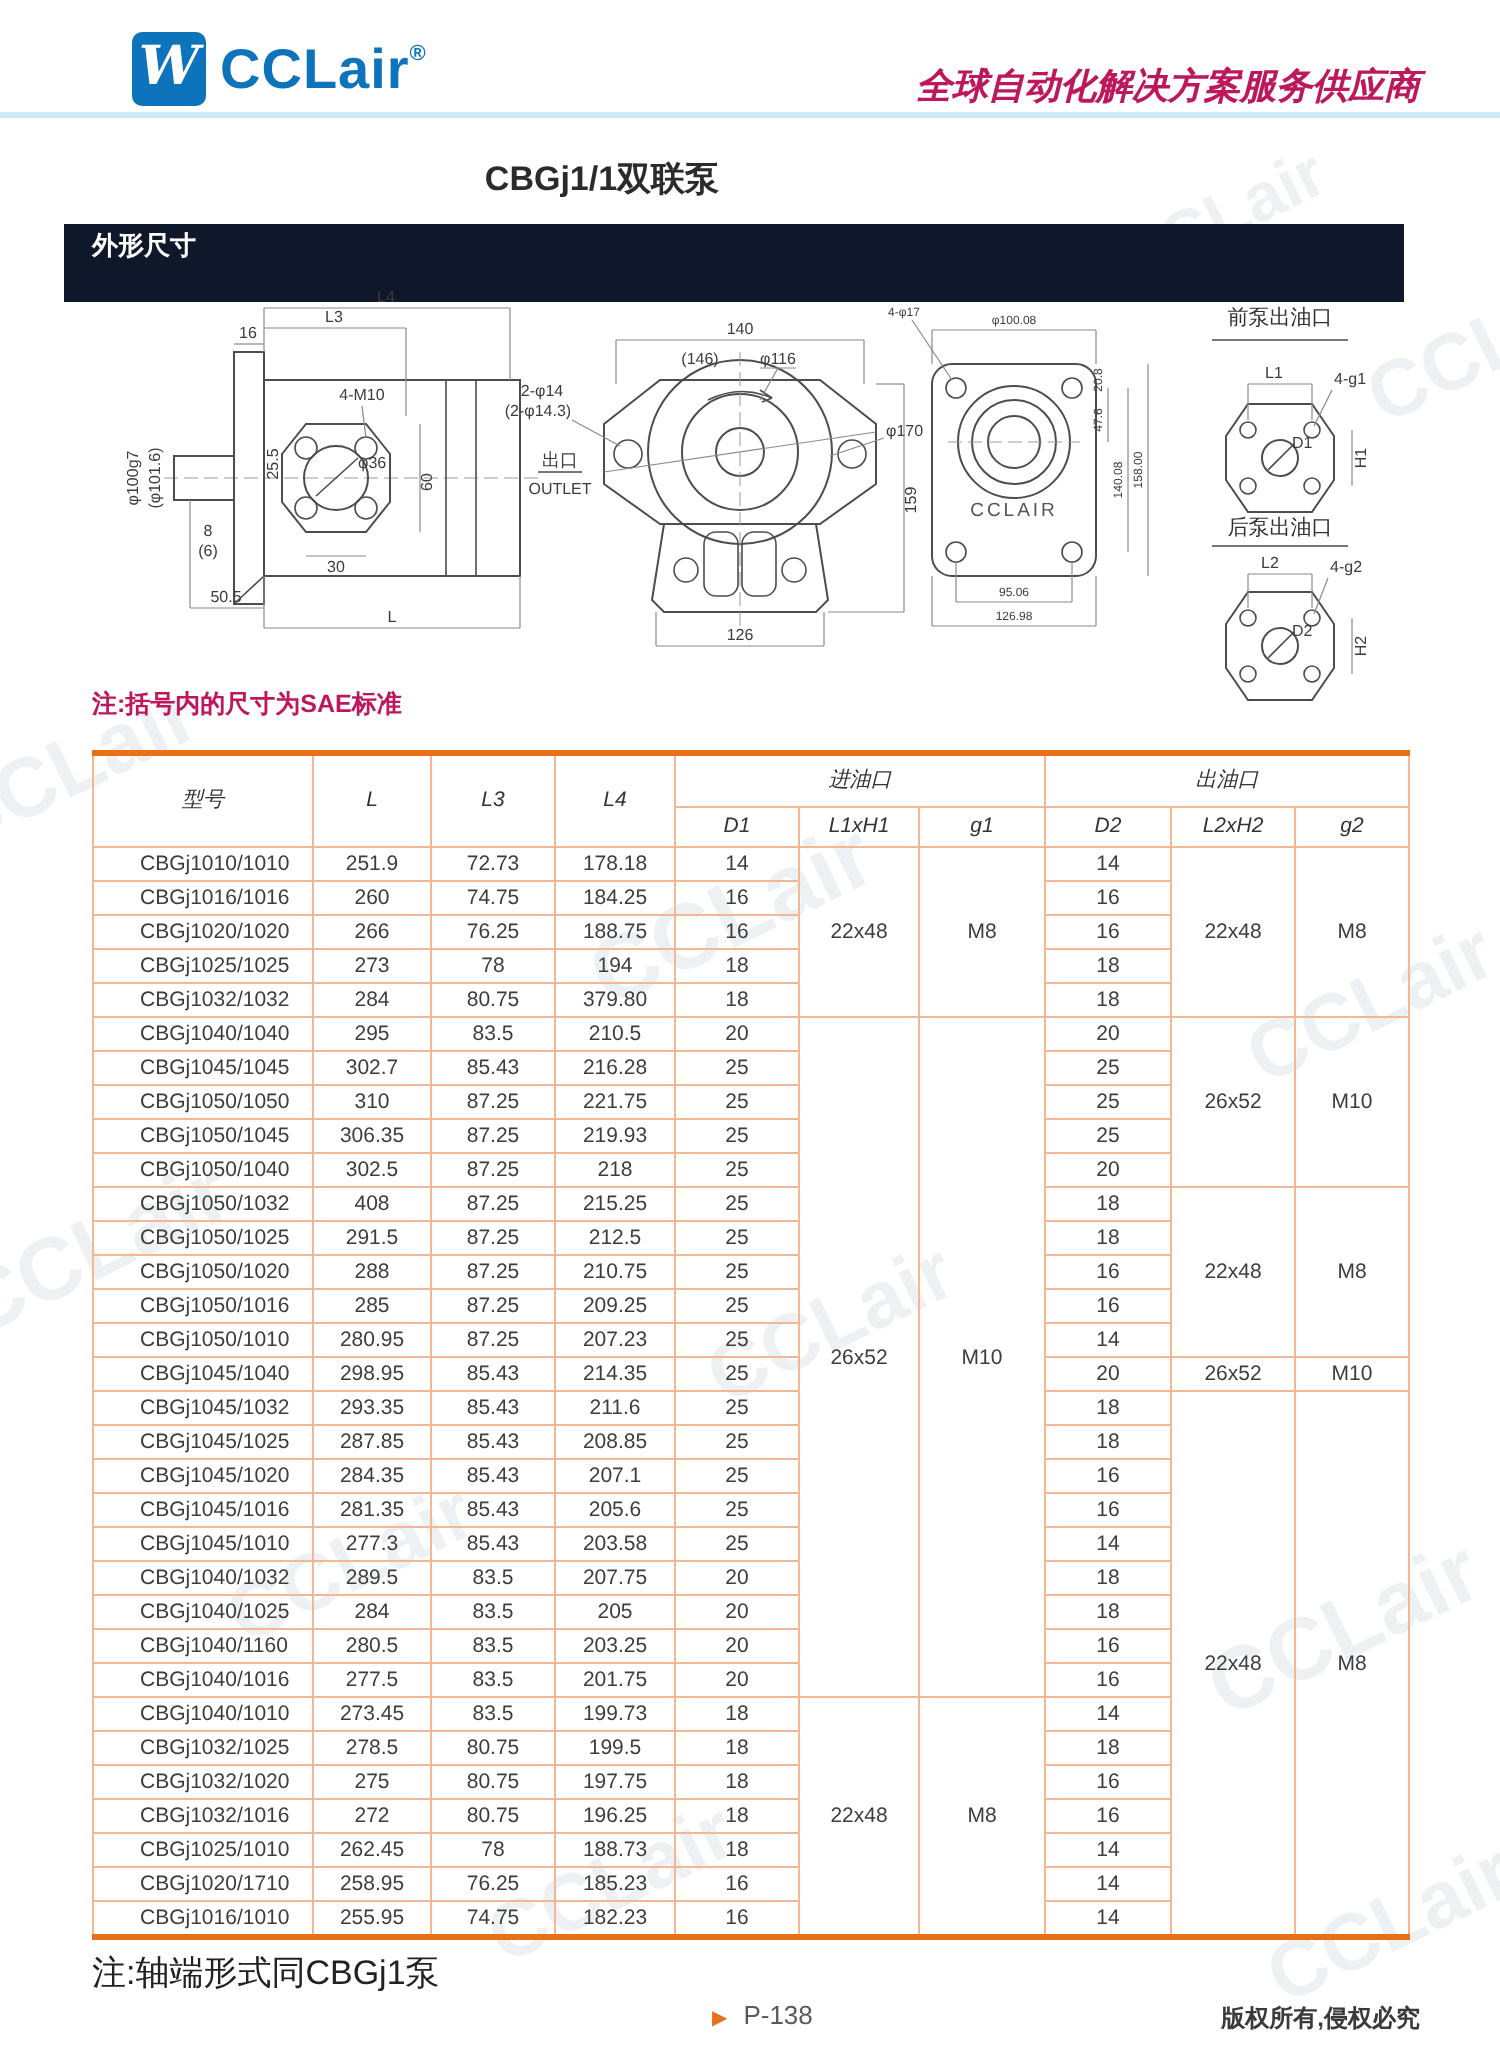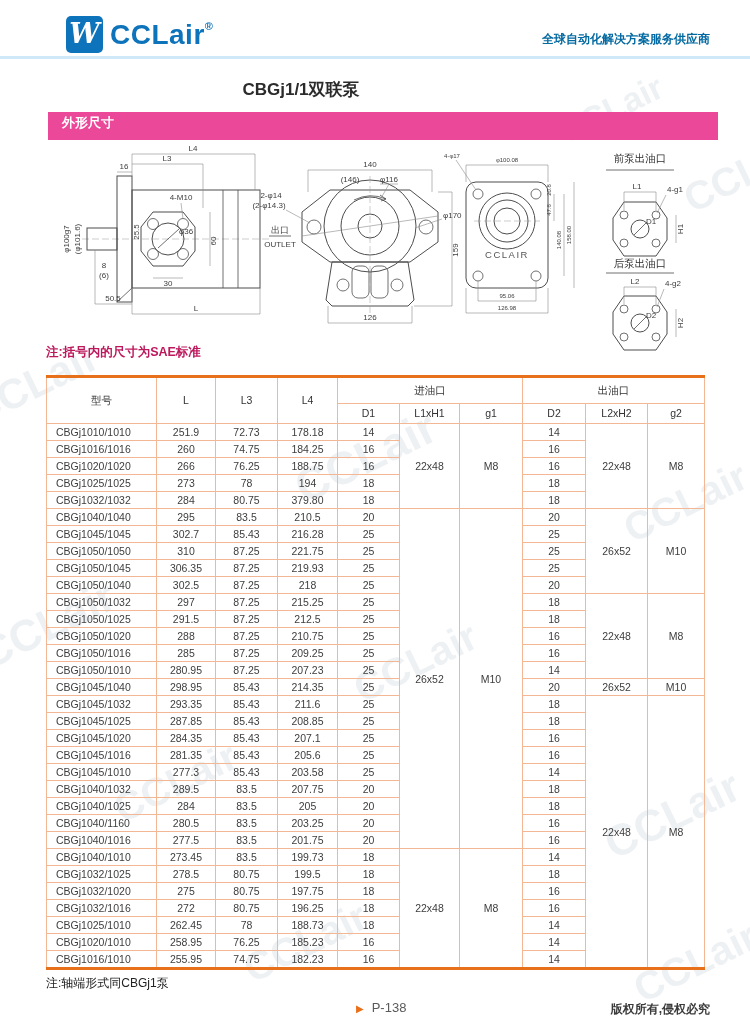--- a/index.html
+++ b/index.html
@@ -7,48 +7,48 @@
   .page{position:absolute;inset:0;background:#fff;}
 
   
   .wm{position:absolute;font-weight:bold;color:rgba(150,165,180,.16);transform:rotate(-26deg);white-space:nowrap;pointer-events:none;}
 
   
   .logo-box{position:absolute;left:66px;top:16px;width:37px;height:37px;background:#0d73ba;border-radius:5px;color:#fff;
             font-family:"DejaVu Serif",serif;font-style:italic;font-weight:bold;font-size:27px;line-height:35px;text-align:center;}
   .logo-text{position:absolute;left:110px;top:19px;font-size:28px;font-weight:bold;color:#0d73ba;letter-spacing:.5px;}
   .logo-reg{font-size:11px;vertical-align:14px;font-weight:bold;}
-  .tagline{position:absolute;right:40px;top:31px;color:#0369a1;font-weight:bold;font-size:12px;}
+  .tagline{position:absolute;right:40px;top:31px;color:#be185d;font-weight:bold;font-size:18px;font-style:italic;}
   .header-line{position:absolute;left:0;top:56px;width:750px;height:3px;background:#cfe9f8;}
 
   .doc-title{position:absolute;left:0;top:78px;width:602px;text-align:center;font-size:17px;font-weight:bold;color:#2b2b2b;}
 
-  .banner{position:absolute;left:48px;top:112px;width:670px;height:28px;background:#ec4899;color:#fff;
+  .banner{position:absolute;left:32px;top:112px;width:670px;height:39px;background:#0f172a;color:#fff;
           font-size:13px;font-weight:bold;line-height:21px;padding-left:14px;box-sizing:border-box;}
 
   .drawing-svg{position:absolute;left:40px;top:140px;}
   .ol{stroke:#4d4d4d;stroke-width:1;fill:none;}
   .ol2{stroke:#4d4d4d;stroke-width:.8;fill:none;}
   .dl{stroke:#8a8a8a;stroke-width:.6;fill:none;}
   .cl{stroke:#9a9a9a;stroke-width:.5;stroke-dasharray:7 3;fill:none;}
   .dim{font-size:8px;fill:#3c3c3c;}
   .dim6{font-size:6px;fill:#3c3c3c;}
   .cjk{font-size:10.5px;fill:#2e2e2e;}
 
   .note1{position:absolute;left:46px;top:344px;font-size:12.5px;color:#be185d;font-weight:bold;}
-  .note2{position:absolute;left:46px;top:975px;font-size:12px;color:#222;}
+  .note2{position:absolute;left:46px;top:975px;font-size:17px;color:#222;}
 
   table.spec{position:absolute;left:46px;top:375px;width:658px;border-collapse:collapse;table-layout:fixed;
              border-top:3px solid #e8701a;border-bottom:3px solid #e8701a;font-size:10.5px;color:#3d3d3d;}
   table.spec th,table.spec td{border:1px solid #f3b794;padding:0;text-align:center;font-weight:normal;
              height:16px;line-height:16px;overflow:hidden;white-space:nowrap;}
-  table.spec thead th{color:#333;}
+  table.spec thead th{color:#333;font-style:italic;}
   table.spec thead tr.h1 th{height:25px;line-height:25px;}
   table.spec thead tr.h2 th{height:19px;line-height:19px;}
-  table.spec td.model{text-align:left;padding-left:9px;}
+  table.spec td.model{text-align:left;padding-left:23px;}
 
   .footer-page{position:absolute;left:356px;top:1000px;font-size:13px;color:#5a5a5a;}
   .footer-tri{color:#e8701a;font-size:10px;margin-right:8px;}
   .footer-copy{position:absolute;right:40px;top:1001px;font-size:12px;font-weight:bold;color:#3a3a3a;}
 </style>
 </head>
 <body>
 
 <div class="page">
 
@@ -360,21 +360,21 @@
         <tr>
           <td class="model">CBGj1050/1040</td>
           <td>302.5</td>
           <td>87.25</td>
           <td>218</td>
           <td>25</td>
           <td>20</td>
         </tr>
         <tr>
           <td class="model">CBGj1050/1032</td>
-          <td>297</td>
+          <td>408</td>
           <td>87.25</td>
           <td>215.25</td>
           <td>25</td>
           <td>18</td>
           <td rowspan="5">22x48</td>
           <td rowspan="5">M8</td>
         </tr>
         <tr>
           <td class="model">CBGj1050/1025</td>
           <td>291.5</td>
@@ -527,21 +527,21 @@
         </tr>
         <tr>
           <td class="model">CBGj1025/1010</td>
           <td>262.45</td>
           <td>78</td>
           <td>188.73</td>
           <td>18</td>
           <td>14</td>
         </tr>
         <tr>
-          <td class="model">CBGj1020/1010</td>
+          <td class="model">CBGj1020/1710</td>
           <td>258.95</td>
           <td>76.25</td>
           <td>185.23</td>
           <td>16</td>
           <td>14</td>
         </tr>
         <tr>
           <td class="model">CBGj1016/1010</td>
           <td>255.95</td>
           <td>74.75</td>

